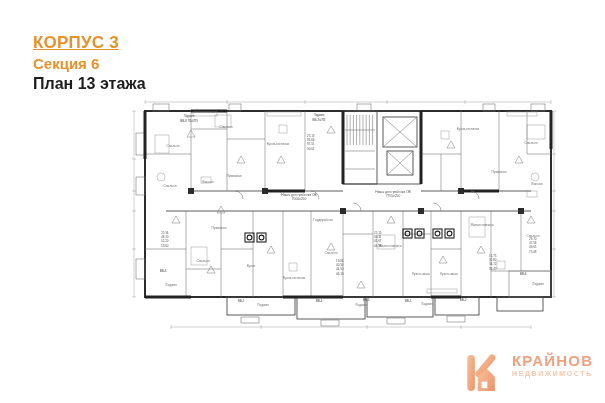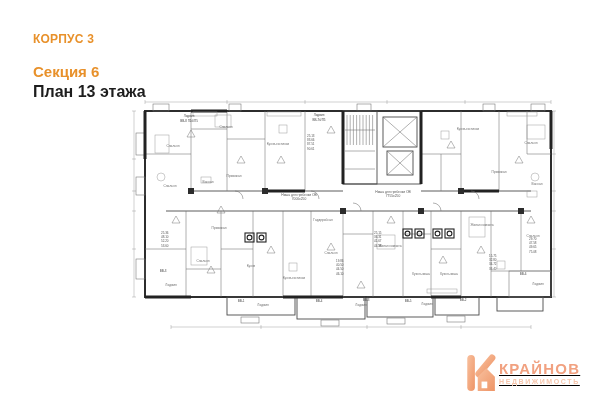--- a/index.html
+++ b/index.html
@@ -1,37 +1,37 @@
 <!DOCTYPE html>
 <html><head>
 <meta charset="utf-8">
 <style>
   html,body{margin:0;padding:0;}
   body{
     width:605px;height:403px;position:relative;background:#ffffff;
     font-family:"Liberation Sans", sans-serif;overflow:hidden;
   }
   .hdr{position:absolute;left:33px;top:33px;line-height:1.15;}
-  .hdr-building{font-size:12px;font-weight:bold;color:#E8912B;letter-spacing:.2px;}
-  .hdr-section{font-size:15px;font-weight:bold;color:#E8912B;margin-top:16px;}
+  .hdr-building{font-size:17px;font-weight:bold;color:#E8912B;letter-spacing:.2px;text-decoration:underline;}
+  .hdr-section{font-size:15px;font-weight:bold;color:#E8912B;margin-top:2px;}
   .hdr-floor{font-size:16px;font-weight:bold;color:#1d1d1d;margin-top:3px;}
 
   .plan{position:absolute;left:131px;top:99px;width:426px;height:238px;}
   .plan svg{display:block;width:100%;height:100%;}
   #plan-svg text{font-family:"Liberation Sans", sans-serif;}
   .thin{stroke:#6f6f6f;stroke-width:.55;fill:none;}
   .mid{stroke:#4a4a4a;stroke-width:.9;fill:none;}
   .thick{stroke:#2c2c2c;stroke-width:2;fill:none;}
   .bold{stroke:#222;stroke-width:3;fill:none;}
   .furn{stroke:#9a9a9a;stroke-width:.5;fill:none;}
   .fix{stroke:#222;stroke-width:1.1;fill:none;}
   .tri{stroke:#777;stroke-width:.5;fill:none;}
   .dim{stroke:#8b8b8b;stroke-width:.4;fill:none;}
 
-  .logo{position:absolute;left:466px;top:353px;display:flex;align-items:center;text-decoration:underline;}
+  .logo{position:absolute;left:466px;top:353px;display:flex;align-items:flex-start;gap:13px;}
   .logo-icon{width:33px;height:40px;}
   .logo-name{font-size:15px;font-weight:bold;color:#F1A180;letter-spacing:1.2px;line-height:1;}
   .logo-sub{font-size:7px;font-weight:bold;color:#F7C6AC;letter-spacing:1.6px;margin-top:2px;line-height:1;}
 </style>
 </head>
 <body>
 
 <div class="page">
 
   <header class="hdr">

